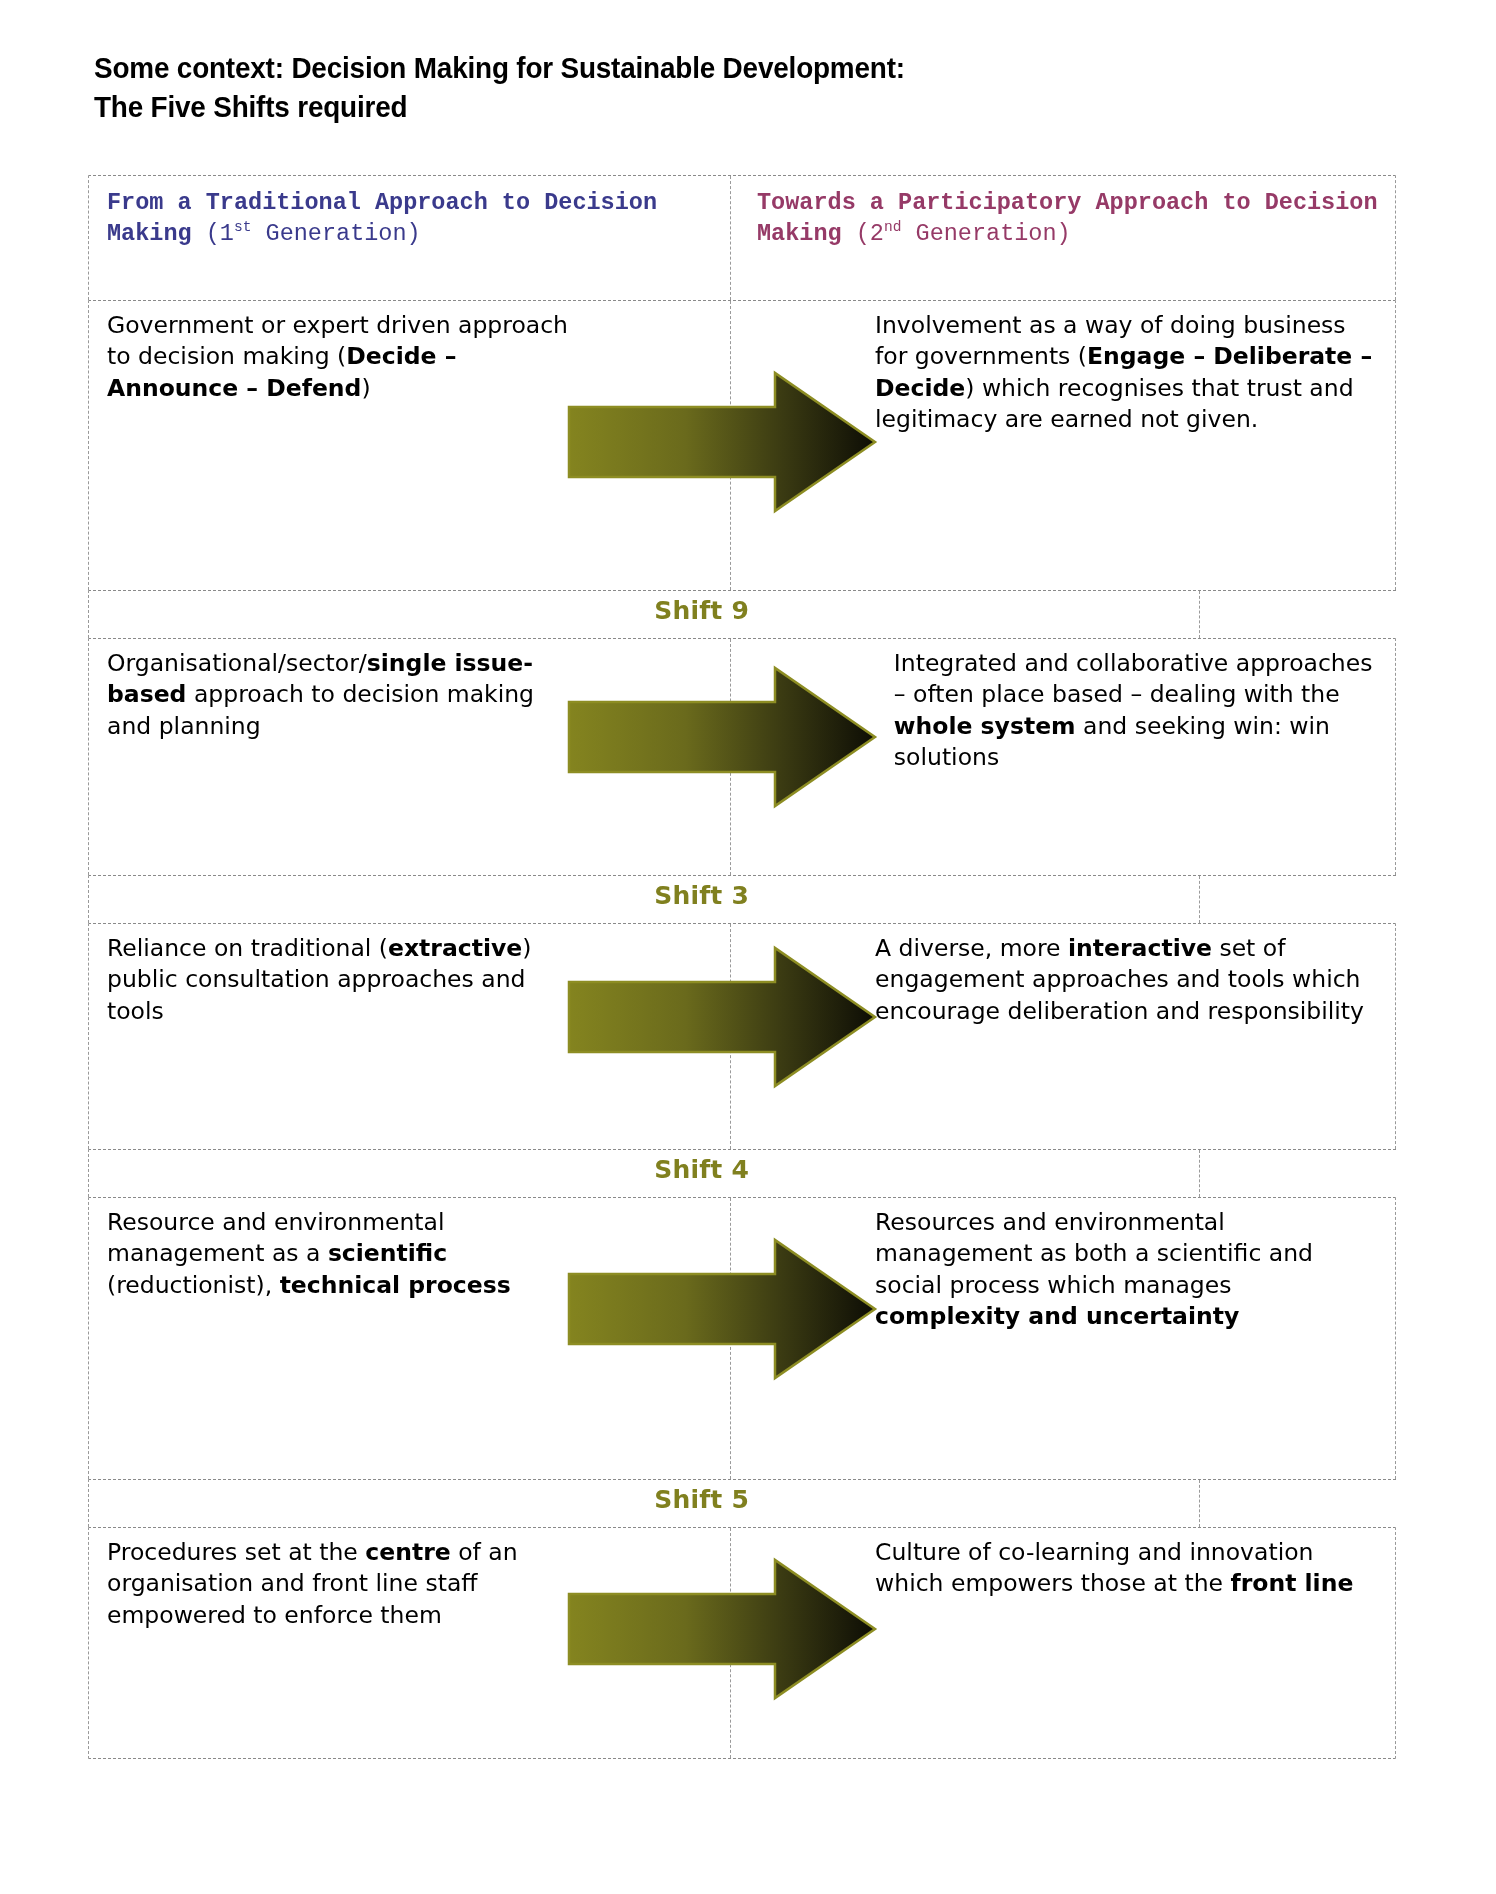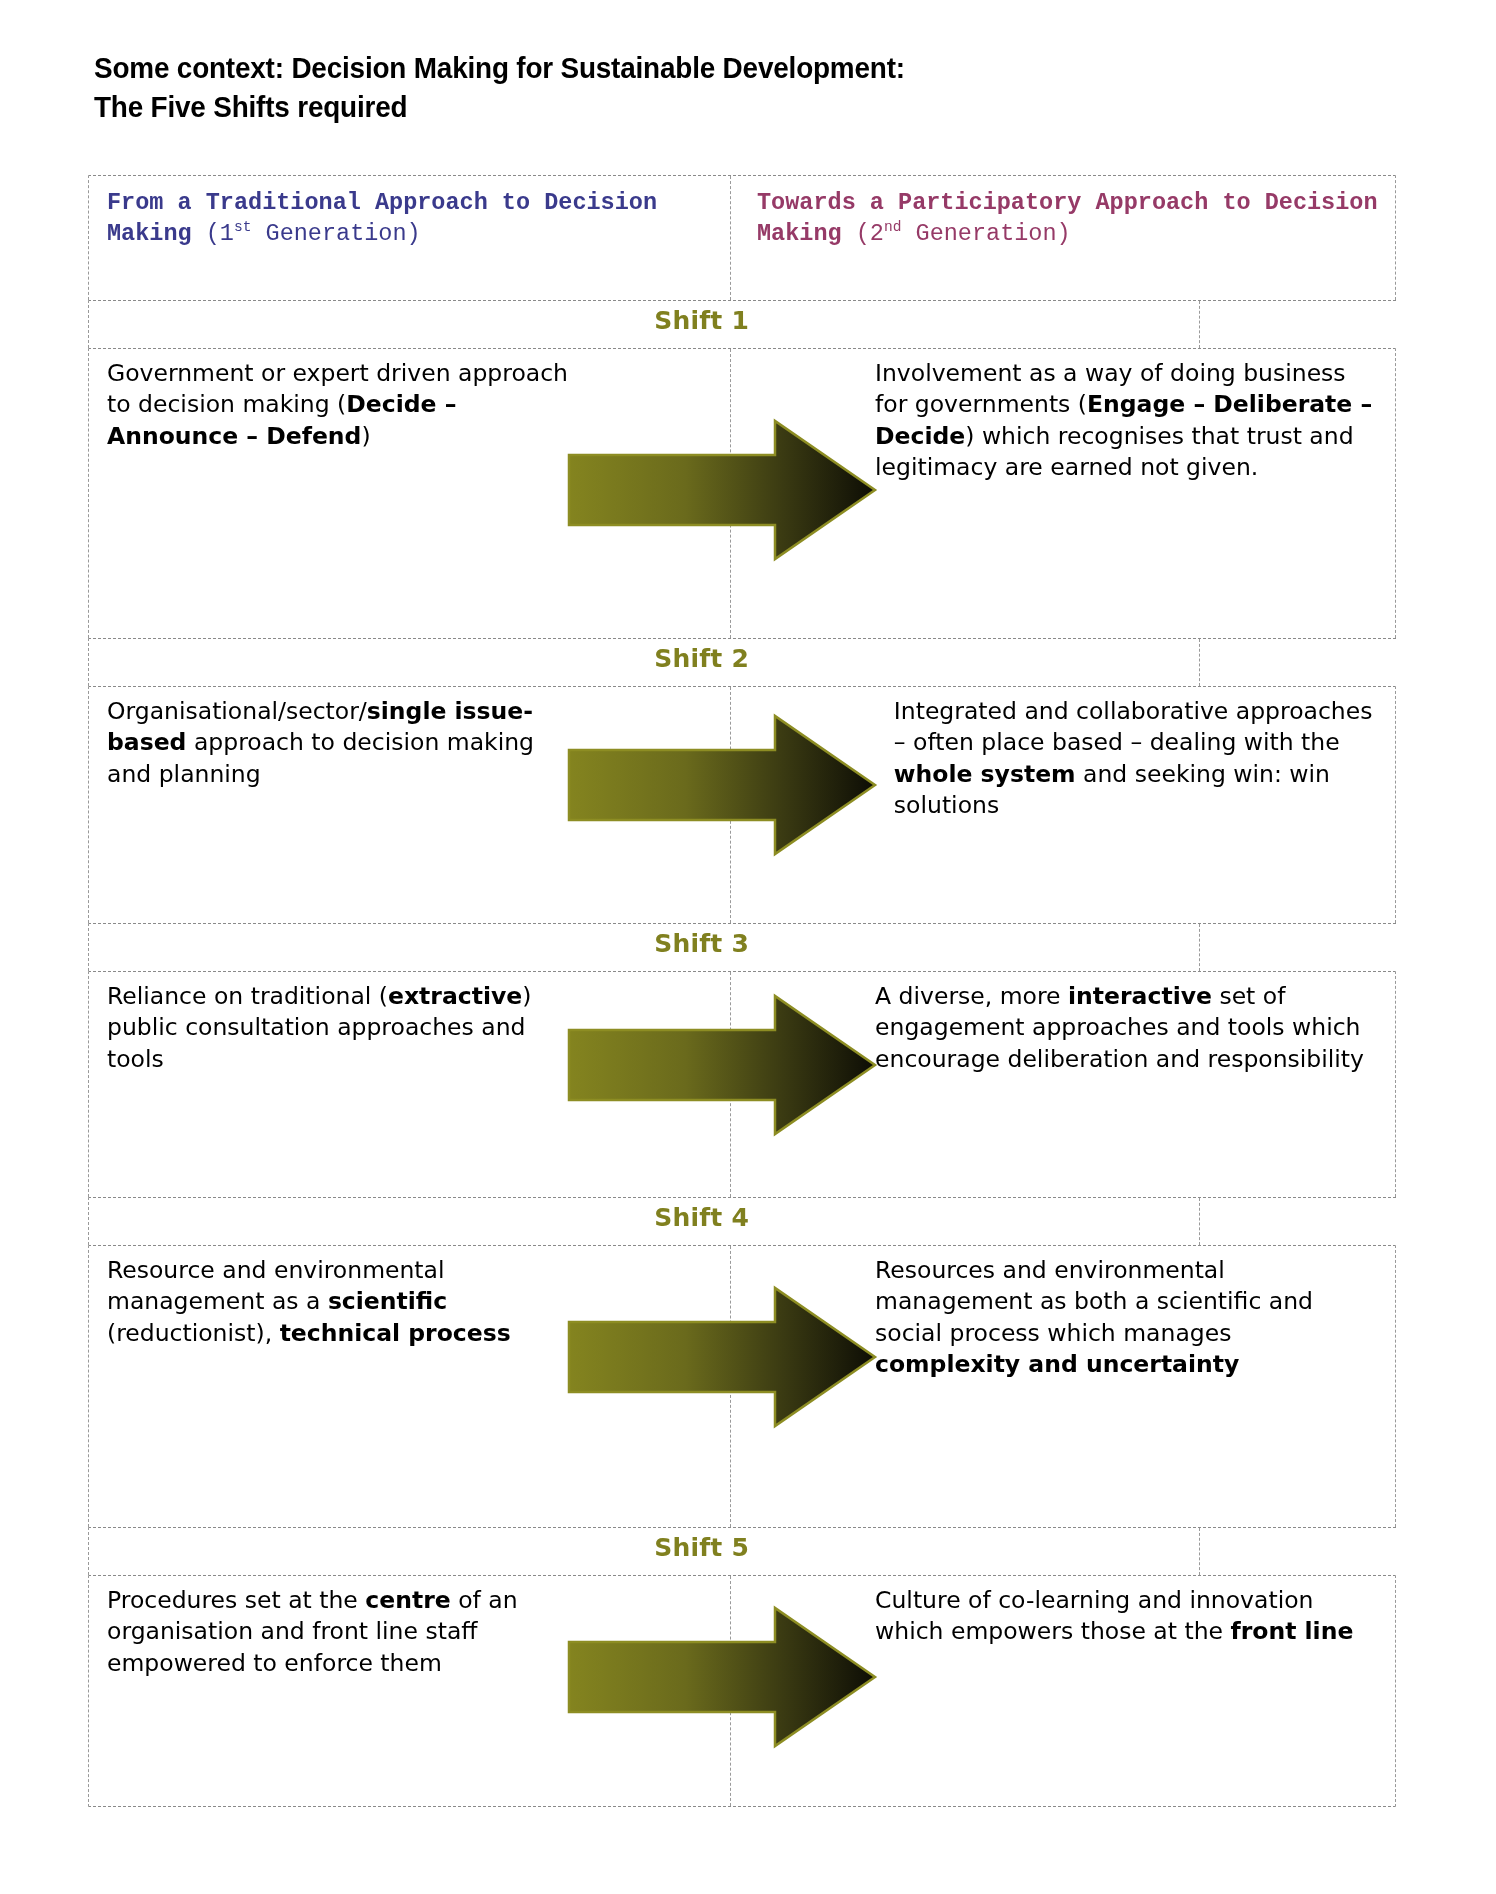--- a/index.html
+++ b/index.html
@@ -171,39 +171,35 @@
         <div class="hdr-cell hdr-left">
           <span class="b">From a Traditional Approach to Decision Making</span><span> (1</span><sup>st</sup><span> Generation)</span>
         </div>
         <div class="hdr-cell hdr-right">
           <span class="b">Towards a Participatory Approach to Decision Making</span><span> (2</span><sup>nd</sup><span> Generation)</span>
         </div>
       </div>
     </div>
 
     <div id="shift-rows">
-        <div class="shift-row">
-          <div class="shift-right-edge"></div>
-     <div class="shift-label">Shift 1</div>
-        </div>
         <div class="row">
           <div class="divider"></div>
      <div class="content r1">
        <div class="cell cell-left"><span>Government or expert driven approach to decision making (</span><b>Decide – Announce – Defend</b><span>)</span></div>
        <div class="cell cell-right"><span>Involvement as a way of doing business for governments (</span><b>Engage – Deliberate – Decide</b><span>) which recognises that trust and legitimacy are earned not given.</span></div>
        <div class="arrow a1">
               <svg width="312" height="150" viewBox="0 0 312 150">
     <polygon points="2,40 208,40 208,6 308,75 208,144 208,110 2,110" fill="url(#arrowGrad)" stroke="#8d8d23" stroke-width="2.5" stroke-linejoin="miter"></polygon>
   </svg>
             </div>
      </div>
         </div>
         <div class="shift-row">
           <div class="shift-right-edge"></div>
-     <div class="shift-label">Shift 2</div>
+     <div class="shift-label">Shift 9</div>
         </div>
         <div class="row">
           <div class="divider"></div>
      <div class="content r2">
        <div class="cell cell-left"><span>Organisational/sector/</span><b>single issue-based</b><span> approach to decision making and planning</span></div>
        <div class="cell cell-right"><span>Integrated and collaborative approaches – often place based – dealing with the </span><b>whole system</b><span> and seeking win: win solutions</span></div>
        <div class="arrow a2">
               <svg width="312" height="150" viewBox="0 0 312 150">
     <polygon points="2,40 208,40 208,6 308,75 208,144 208,110 2,110" fill="url(#arrowGrad)" stroke="#8d8d23" stroke-width="2.5" stroke-linejoin="miter"></polygon>
   </svg>

